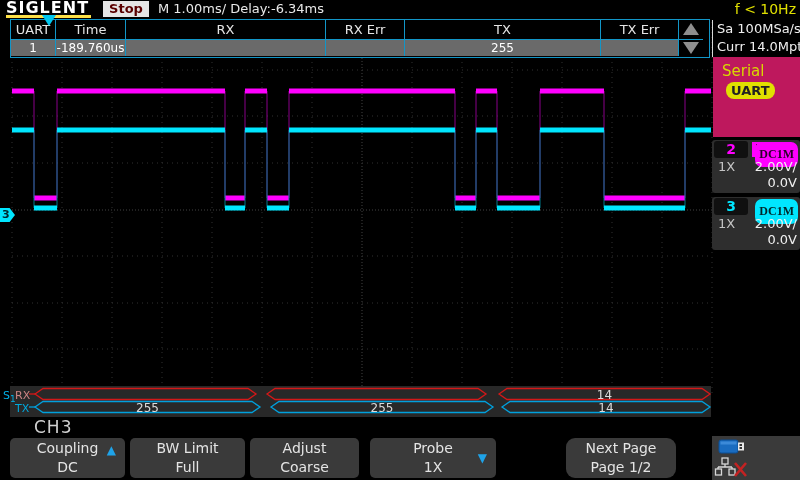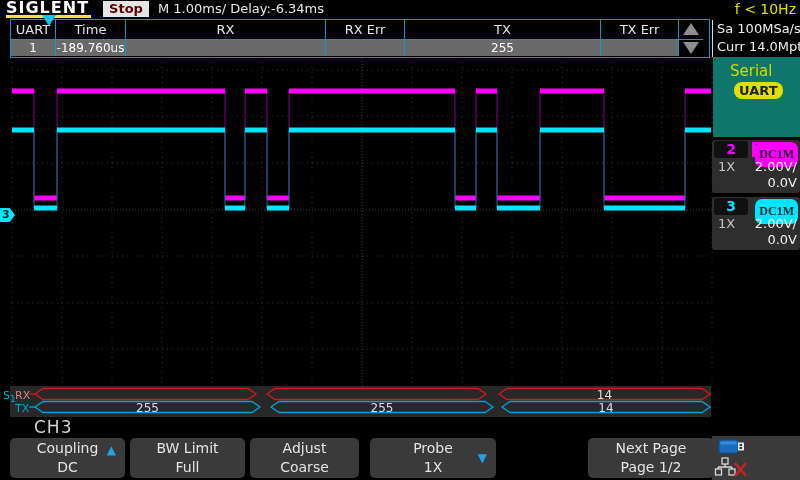--- a/index.html
+++ b/index.html
@@ -24,21 +24,21 @@
   .c6{width:24px;border-right:none;background:#000 !important;}
   .tri-up{width:0;height:0;border-left:8px solid transparent;border-right:8px solid transparent;
           border-bottom:12px solid #8e8e8e;margin:3px auto 0;}
   .tri-down{width:0;height:0;border-left:8px solid transparent;border-right:8px solid transparent;
           border-top:12px solid #8e8e8e;margin:2px auto 0;}
   .trigmark{left:42px;top:15px;width:0;height:0;border-left:7px solid transparent;
           border-right:7px solid transparent;border-top:11px solid #00c8f0;z-index:6;}
   
   .acq{left:712px;top:20px;width:87px;height:37px;border-left:1px solid #d8d8d8;padding-left:4px;
        color:#f0f0f0;font-size:13px;line-height:18px;white-space:nowrap;}
-  .serialpanel{left:713px;top:57px;width:87px;height:80px;background:#0f766e;box-sizing:border-box;padding:3px 0 0 17px;}
+  .serialpanel{left:713px;top:57px;width:87px;height:80px;background:#be185d;box-sizing:border-box;padding:3px 0 0 9px;}
   .seriallabel{color:#d8d800;font-size:15px;display:inline-block;vertical-align:middle;}
   .serialmode{display:inline-block;vertical-align:middle;margin-left:4px;background:#e0e000;color:#222;
        font-size:13px;font-weight:bold;border-radius:8px;padding:0 5px;line-height:17px;}
   .chbox{left:712px;width:88px;height:53px;background:#2e2e2e;border-radius:3px;box-sizing:border-box;}
   .chbox.ch2{top:140px;} .chbox.ch3{top:197px;}
   .chnum{position:absolute;left:2px;top:1px;width:34px;height:17px;background:#101010;border-radius:3px;
        text-align:center;font-size:14px;font-weight:bold;line-height:17px;}
   .ch2 .chnum{color:#ff00ff;} .ch3 .chnum{color:#00e6ff;}
   .bwbadge{position:absolute;left:40px;top:2px;background:#ff00ff;color:#2a002a;font-size:12px;
        font-weight:bold;padding:0 3px;line-height:15px;}
@@ -56,21 +56,21 @@
   .rxlabel{left:15px;top:389px;color:#cc8585;}
   .txlabel{left:15px;top:402px;color:#00a8dc;}
   .ch3mark{left:0;top:208px;width:15px;height:14px;background:#00e6ff;color:#00282e;font-size:11px;
        font-weight:bold;line-height:14px;padding-left:2px;box-sizing:border-box;z-index:3;
        clip-path:polygon(0 0,64% 0,100% 50%,64% 100%,0 100%);}
   .ch3text{left:34px;top:417px;font-size:17px;color:#d0d0d0;letter-spacing:1px;}
   
   .mbtn{top:438px;height:40px;background:#3a3a3a;border-radius:5px;color:#e4e4e4;text-align:center;
         font-size:14px;line-height:19px;padding-top:1px;box-sizing:border-box;z-index:2;}
   .mb0{left:10px;width:115px;} .mb1{left:130px;width:115px;} .mb2{left:250px;width:109px;}
-  .mb3{left:370px;width:126px;} .mb4{left:588px;width:126px;}
+  .mb3{left:370px;width:126px;} .mb4{left:566px;width:110px;border-radius:9px;}
   .arrow{position:absolute;color:#1fa3e8;font-size:12px;}
   .mb0 .arrow{right:9px;top:3px;}
   .mb3 .arrow{right:9px;top:11px;}
   .iconpanel{left:712px;top:436px;width:88px;height:44px;background:#3a3a3a;z-index:2;}
   svg{display:block;}
   #scope-svg{position:absolute;left:0;top:0;}
 </style>
 </head>
 <body>
 

